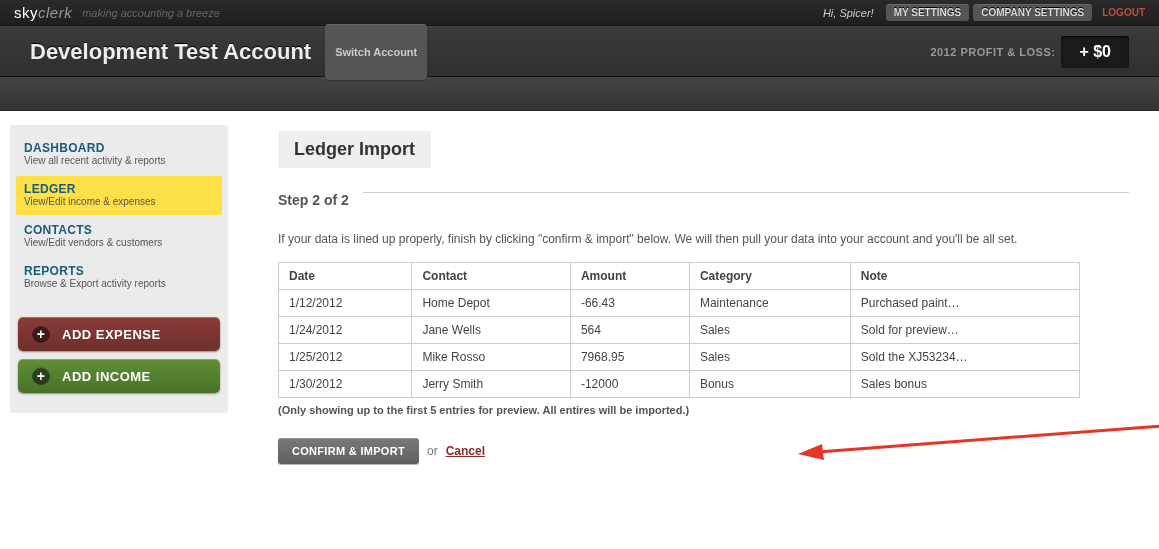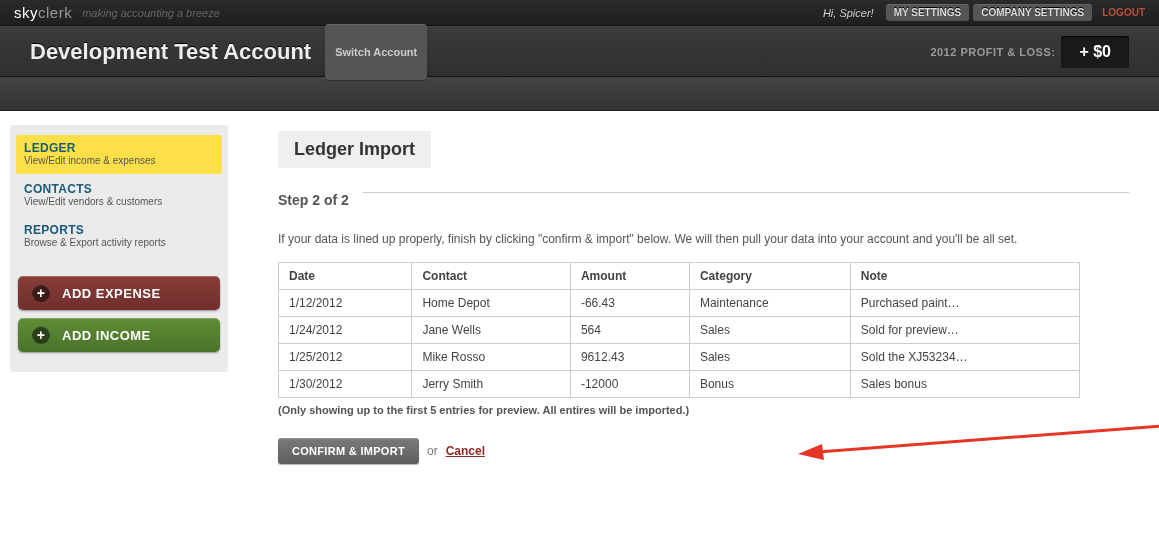--- a/index.html
+++ b/index.html
@@ -1,20 +1,20 @@
 <!DOCTYPE html>
 <html><head>
 <meta charset="utf-8">
 <style>
 * { box-sizing: border-box; margin: 0; padding: 0; }
 body { font-family: "Helvetica Neue", Arial, sans-serif; background: #fff; font-size: 12px; color: #333; width: 1159px; }
 .topbar { background: linear-gradient(#2a2a2a,#1f1f1f); height: 26px; display: flex; align-items: center; padding: 0 14px; color: #aaa; font-size: 11px; border-bottom:1px solid #111;}
 .brand { color:#ddd; font-size:15px; letter-spacing:0.5px; }
 .brand .c1 { color:#fff; font-weight:400;}
-.brand .c2 { color:#999; font-weight:300;}
+.brand .c2 { color:#999; font-weight:300;font-style:italic;}
 .tagline { color:#666; font-style:italic; margin-left:10px; font-size:11px;}
 .topbar .spacer { flex:1; }
 .greet { font-style:italic; color:#ccc; margin-right:8px;}
 .topbtn { background:#555; color:#ddd; font-size:10px; font-weight:bold; padding:3px 8px; border-radius:3px; margin-left:4px; text-shadow:0 -1px 0 #000; cursor:pointer; box-shadow:inset 0 1px 0 rgba(255,255,255,0.1);}
 .logout { color:#b7513e; font-size:10px; font-weight:bold; margin-left:10px; cursor:pointer;}
 .header2 { background:linear-gradient(#3b3b3b,#2f2f2f); height:51px; display:flex; align-items:center; padding:0 30px; border-top:1px solid #444; border-bottom:1px solid #111;}
 .acctname { color:#eee; font-size:22px; font-weight:bold; text-shadow:0 -1px 0 #000;}
 .switch { background:#555; color:#ccc; font-size:11px; font-weight:bold; padding:22px 10px; border-radius:4px; margin-left:14px; cursor:pointer; box-shadow:inset 0 1px 0 rgba(255,255,255,0.1), 0 1px 1px rgba(0,0,0,0.3);}
 .plwrap { margin-left:auto; display:flex; align-items:center;}
 .pllabel { color:#999; font-size:11px; font-weight:bold; margin-right:6px; letter-spacing:0.5px;}
@@ -65,20 +65,24 @@
   <span class="switch">Switch Account</span>
   <div class="plwrap">
     <span class="pllabel">2012 PROFIT &amp; LOSS:</span>
     <span class="plval">+ $0</span>
   </div>
 </div>
 <div class="subbar"></div>
 
 <div class="bodywrap">
   <div class="sidebar">
+    <div class="navitem">
+      <div class="navtitle">DASHBOARD</div>
+      <div class="navdesc">View all recent activity &amp; reports</div>
+    </div>
     <div class="navitem active">
       <div class="navtitle">LEDGER</div>
       <div class="navdesc">View/Edit income &amp; expenses</div>
     </div>
     <div class="navitem">
       <div class="navtitle">CONTACTS</div>
       <div class="navdesc">View/Edit vendors &amp; customers</div>
     </div>
     <div class="navitem">
       <div class="navtitle">REPORTS</div>
@@ -124,21 +128,21 @@
           <tr>
             <td>1/24/2012</td>
             <td>Jane Wells</td>
             <td>564</td>
             <td>Sales</td>
             <td>Sold for preview…</td>
           </tr>
           <tr>
             <td>1/25/2012</td>
             <td>Mike Rosso</td>
-            <td>9612.43</td>
+            <td>7968.95</td>
             <td>Sales</td>
             <td>Sold the XJ53234…</td>
           </tr>
           <tr>
             <td>1/30/2012</td>
             <td>Jerry Smith</td>
             <td>-12000</td>
             <td>Bonus</td>
             <td>Sales bonus</td>
           </tr>

